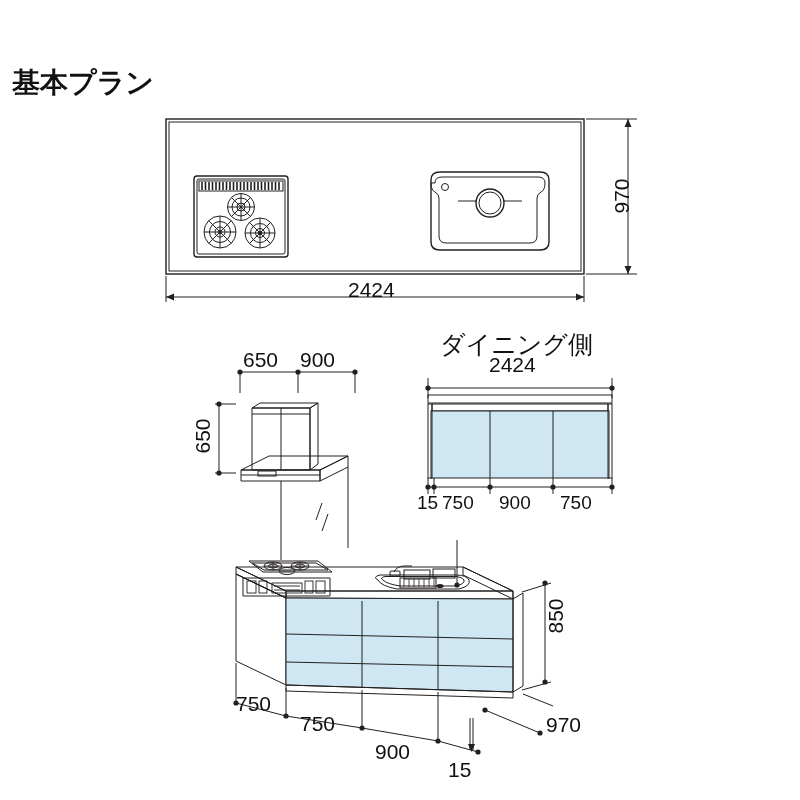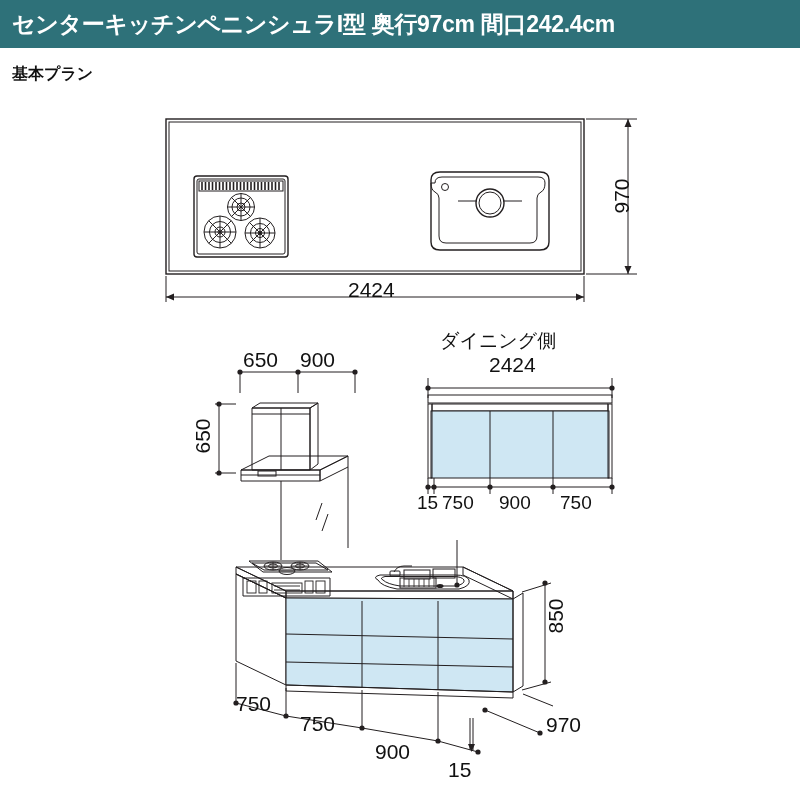--- a/index.html
+++ b/index.html
@@ -21,62 +21,59 @@
   .header-title{
     color:#ffffff;
     font-size:23px;
     font-weight:bold;
     letter-spacing:-0.3px;
     padding-left:12px;
     white-space:nowrap;
   }
   .subtitle{
     position:absolute;left:12px;top:64px;
-    font-size:16px;font-weight:bold;color:#111111;
+    font-size:28px;font-weight:bold;color:#111111;
     letter-spacing:0px;
     white-space:nowrap;
   }
 
   
   .dim{
     position:absolute;
     font-size:21px;
     color:#111111;
     white-space:nowrap;
     font-family:"Liberation Sans","DejaVu Sans",sans-serif;
   }
   .dim.small{font-size:19px;}
   .dim.vert{
     transform-origin:center center;
     transform:rotate(-90deg);
   }
   .jp-label{
     position:absolute;
-    font-size:19px;
+    font-size:25px;
     color:#111111;
     white-space:nowrap;
     font-weight:normal;
   }
 
   svg{position:absolute;left:0;top:0;}
   .ln{stroke:#231f20;fill:none;}
   .thin{stroke-width:1;}
   .med{stroke-width:1.4;}
   .fillwhite{fill:#ffffff;}
   .blue{fill:#cfe7f3;}
   .dot{fill:#231f20;}
 </style>
 </head>
 <body>
 
 <div id="stage">
 
-  <div class="header-band">
-    <div class="header-title">センターキッチンペニンシュラI型 奥行97cm 間口242.4cm</div>
-  </div>
   <div class="subtitle">基本プラン</div>
 
   <svg width="800" height="800" viewBox="0 0 800 800">
 
     <g>
 
       <rect x="166" y="119" width="418" height="155" class="ln med fillwhite"></rect>
       <rect x="169" y="122" width="412" height="149" class="ln thin" fill="none"></rect>
 
       <g>

